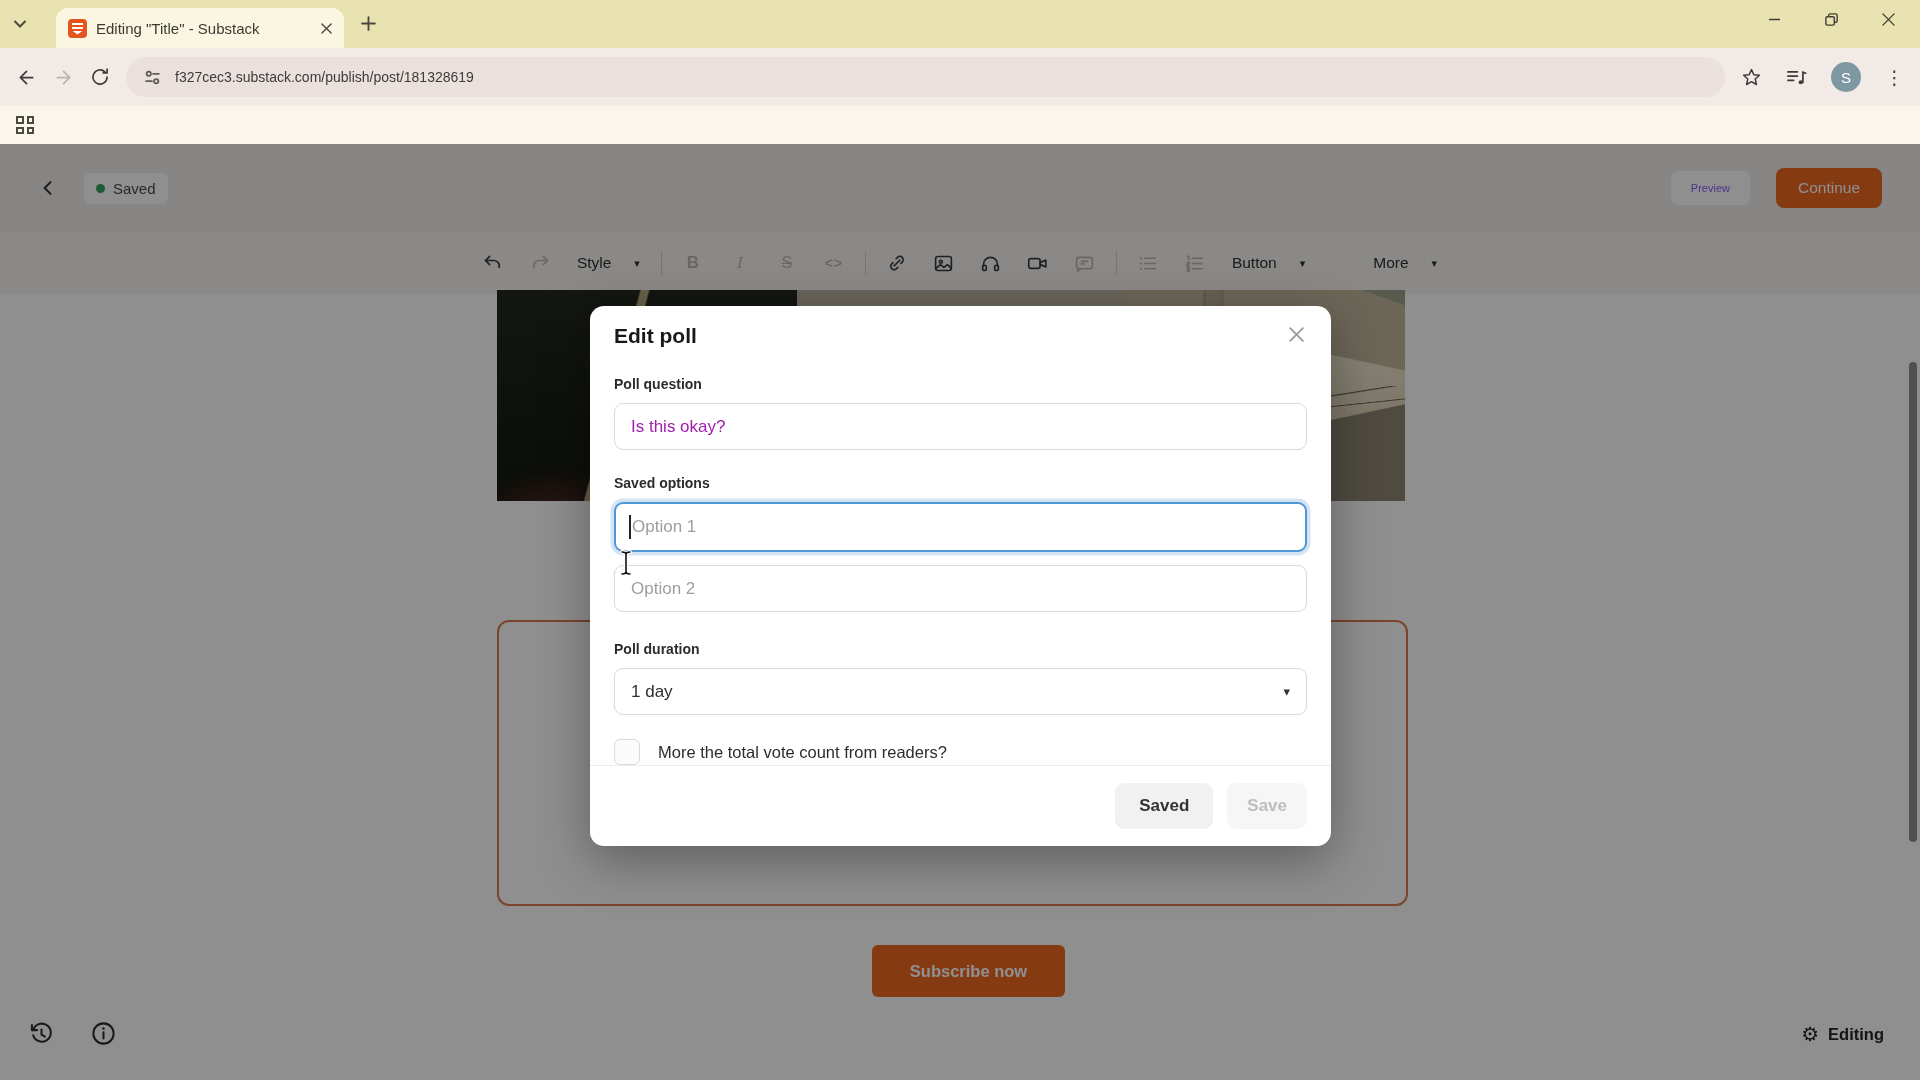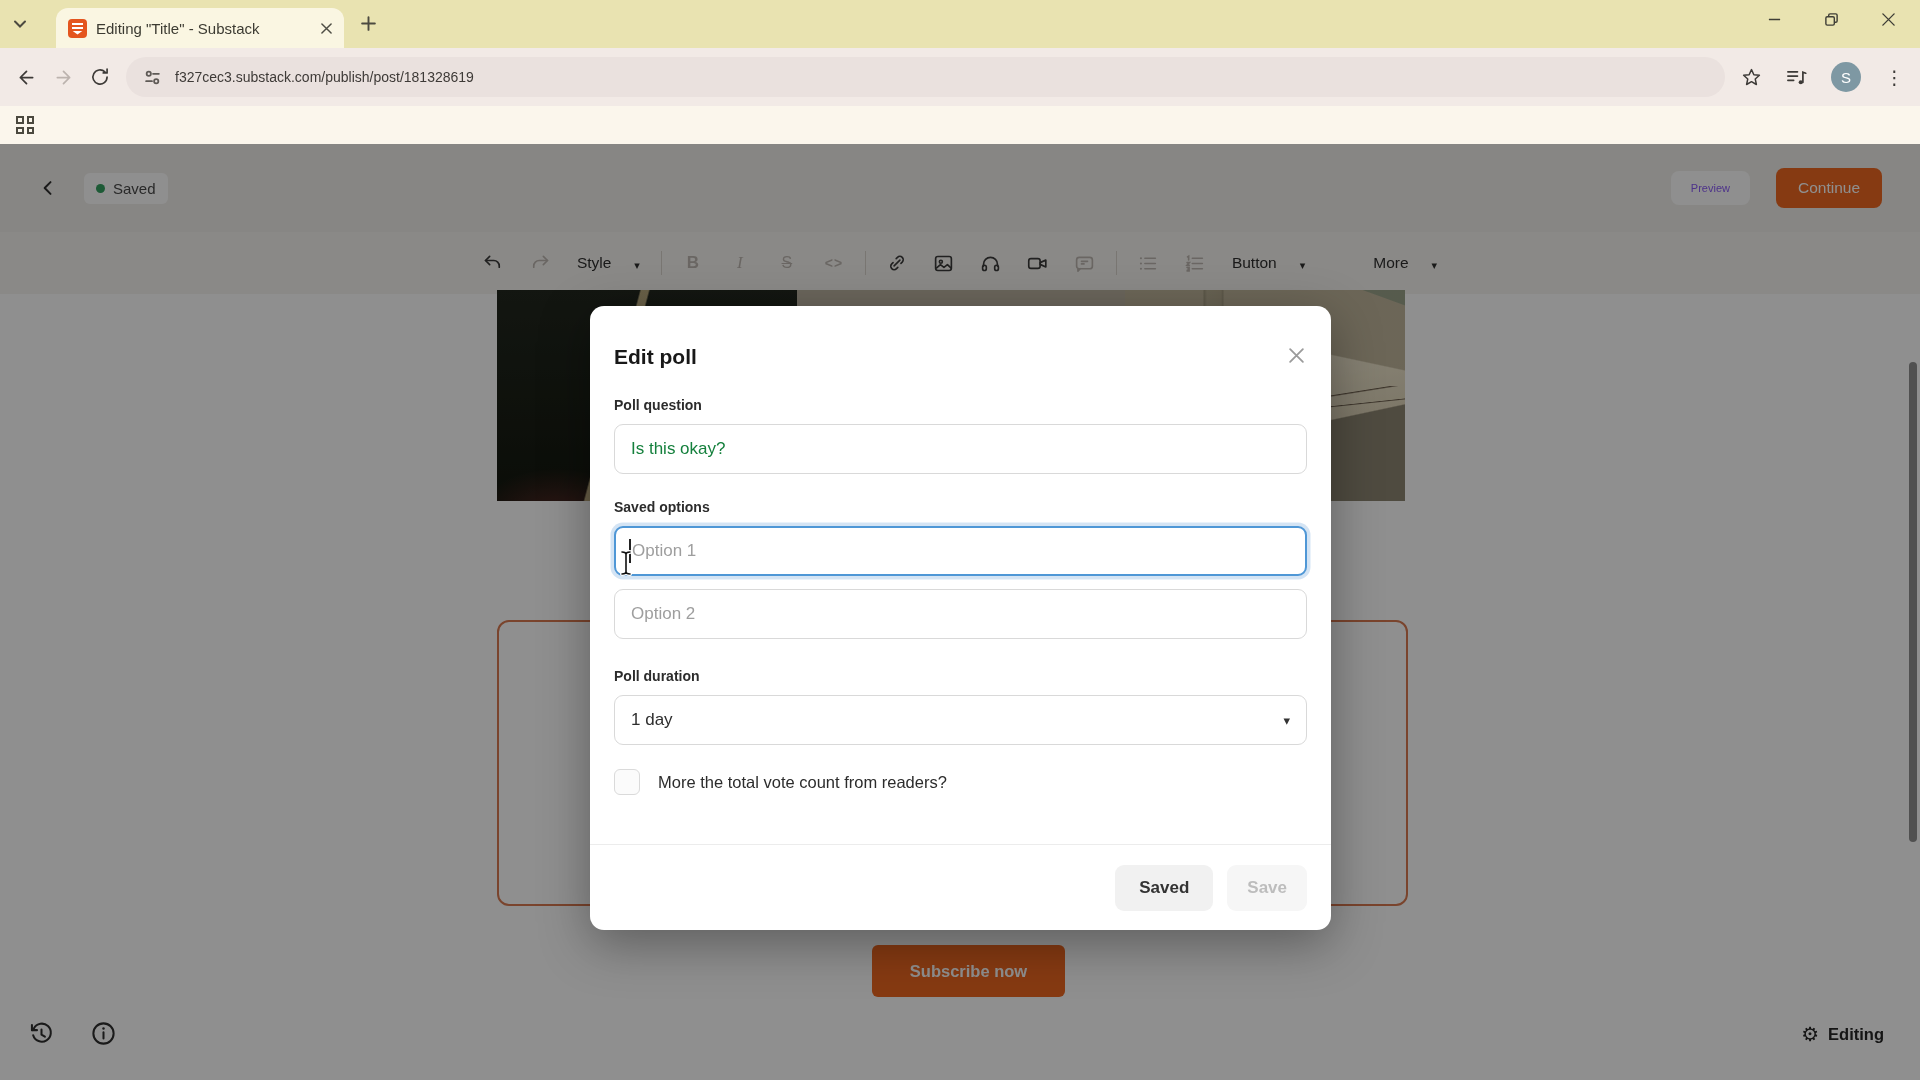--- a/index.html
+++ b/index.html
@@ -53,21 +53,21 @@
     font-size:11px; color:#8b5cf6; font-family:inherit; cursor:pointer; }
   .btn-continue { background:#ef6820; border:none; border-radius:8px; padding:11px 22px;
     font-size:15.5px; color:#fff; font-family:inherit; cursor:pointer; }
 
   .ed-toolbar { position:absolute; top:88px; left:0; right:0; height:62px; background:#f7f5f1;
     display:flex; align-items:center; justify-content:center; gap:15px; z-index:1; color:#3b3b3b; }
   .ti { display:flex; align-items:center; justify-content:center; width:32px; height:32px;
     color:#3b3b3b; cursor:pointer; font-size:16px; }
   .ti.dis { color:#bdb7b1; }
   .tsep { width:1px; height:24px; background:#d8d2cc; }
-  .tdrop { display:flex; align-items:flex-end; gap:23px; font-size:15.5px; color:#2f2f2f;
+  .tdrop { display:flex; align-items:center; gap:23px; font-size:15.5px; color:#2f2f2f;
     cursor:pointer; padding:0 6px; }
   .tdrop .car { font-size:11px; }
   .tglyph-b { font-weight:800; font-size:17px; }
   .tglyph-i { font-style:italic; font-size:17px; font-family:"Liberation Serif",serif; }
   .tglyph-s { text-decoration:line-through; font-size:16px; }
   .tglyph-c { font-size:14px; font-weight:700; letter-spacing:1px; }
 
   .artstrip { position:absolute; top:146px; left:497px; width:908px; height:211px; z-index:1;
     background:#beb5a2; }
   .art-left { position:absolute; left:0; top:0; width:300px; height:100%;
@@ -98,29 +98,29 @@
   .settings { position:absolute; right:36px; top:878px; display:flex; align-items:center; gap:9px;
     z-index:1; color:#262626; font-size:16.5px; font-weight:700; cursor:pointer; }
   .gear { font-size:20px; font-weight:400; }
 
   .scrollthumb { position:absolute; right:3px; top:218px; width:8px; height:480px;
     background:#8f8f8f; border-radius:4px; z-index:1; }
 
   .dim { position:absolute; inset:0; background:rgba(0,0,0,0.44); z-index:5; }
 
   
-  .modal { position:absolute; left:590px; top:162px; width:741px; height:624px; background:#fff;
+  .modal { position:absolute; left:590px; top:162px; width:741px; height:540px; background:#fff;
     border-radius:14px; box-shadow:0 14px 50px rgba(0,0,0,.35); z-index:10; display:flex;
-    flex-direction:column; padding:39px 24px 0; }
+    flex-direction:column; padding:18px 24px 0; }
   .m-head { display:flex; align-items:flex-start; margin-bottom:28px; }
   .m-title { font-size:21px; font-weight:700; color:#181818; }
   .m-x { margin-left:auto; color:#9b9b9b; cursor:pointer; padding:2px; }
   .m-label { font-size:14px; font-weight:700; color:#2c2c2c; margin-bottom:11px; }
   .m-input { width:100%; height:50px; border:1.5px solid #d9d9d9; border-radius:9px;
-    padding:0 16px; font-size:17px; color:#15803d; font-family:inherit; background:#fff; }
+    padding:0 16px; font-size:17px; color:#a21caf; font-family:inherit; background:#fff; }
   .m-input::placeholder { color:#9e9e9e; }
   .mb24 { margin-bottom:25px; } .mb12 { margin-bottom:13px; } .mb28 { margin-bottom:29px; }
   .focuswrap { position:relative; }
   .m-input.focus { border:2px solid #4f97d6; box-shadow:0 0 0 3.5px rgba(99,158,216,.28); }
   .caretbar { position:absolute; left:15px; top:13px; width:1.5px; height:24px; background:#222; }
   .m-select { position:relative; width:100%; height:50px; border:1.5px solid #d9d9d9;
     border-radius:9px; display:flex; align-items:center; padding:0 16px; font-size:17px;
     color:#2e2e2e; cursor:pointer; margin-bottom:24px; }
   .m-select .car { margin-left:auto; font-size:13px; color:#333; }
   .chkrow { display:flex; align-items:center; gap:18px; }

